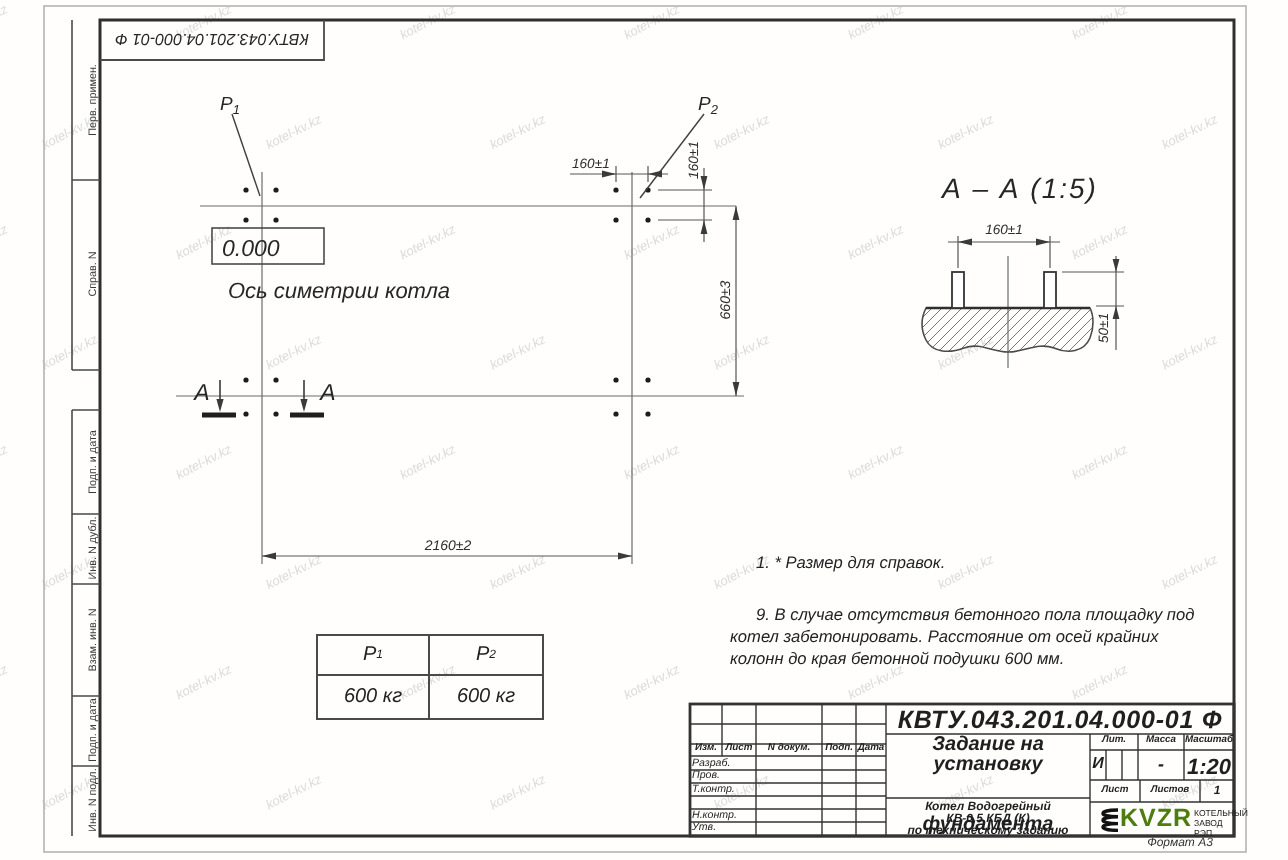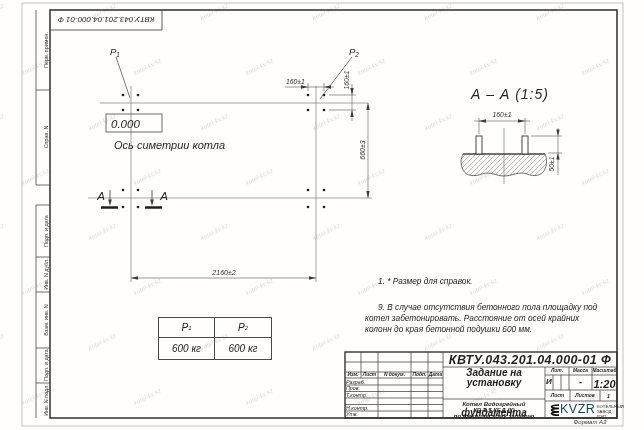--- a/index.html
+++ b/index.html
@@ -25,22 +25,22 @@
   .lt sub{font-size:60%;}
   
   .tb{color:#1f1f1f;}
   .cen{text-align:center;font-weight:bold;}
   .docnum{left:443px;top:353px;width:174px;height:15px;line-height:15px;font-size:12.5px;
           font-weight:bold;letter-spacing:.4px;}
   .ttl{left:443px;width:102px;height:9px;line-height:9px;font-size:10px;}
   .sub{left:443px;width:102px;height:6px;line-height:6px;font-size:6px;}
   .hcell{font-size:4.9px;line-height:6px;height:6px;}
   .srow{font-size:5.3px;line-height:6.5px;height:6.5px;left:346px;width:31px;}
-  .kvzr{left:560px;top:402px;width:38px;font-size:12.5px;font-weight:normal;font-style:normal;
-        letter-spacing:.5px;color:#0c4a6e;}
+  .kvzr{left:560px;top:402px;width:38px;font-size:12.5px;font-weight:bold;font-style:normal;
+        letter-spacing:.5px;color:#4d7c0f;}
   .org{left:597px;top:404px;width:22px;font-size:4.3px;line-height:5px;font-style:normal;color:#222;}
   .fmt{left:558px;top:419px;width:64px;font-size:6px;text-align:center;color:#333;}
 </style>
 </head>
 <body>
 
 <div class="sheet">
 
   <div class="wm-layer">
       <span class="wm" style="left: -25px; top: 8px;">kotel-kv.kz</span>

